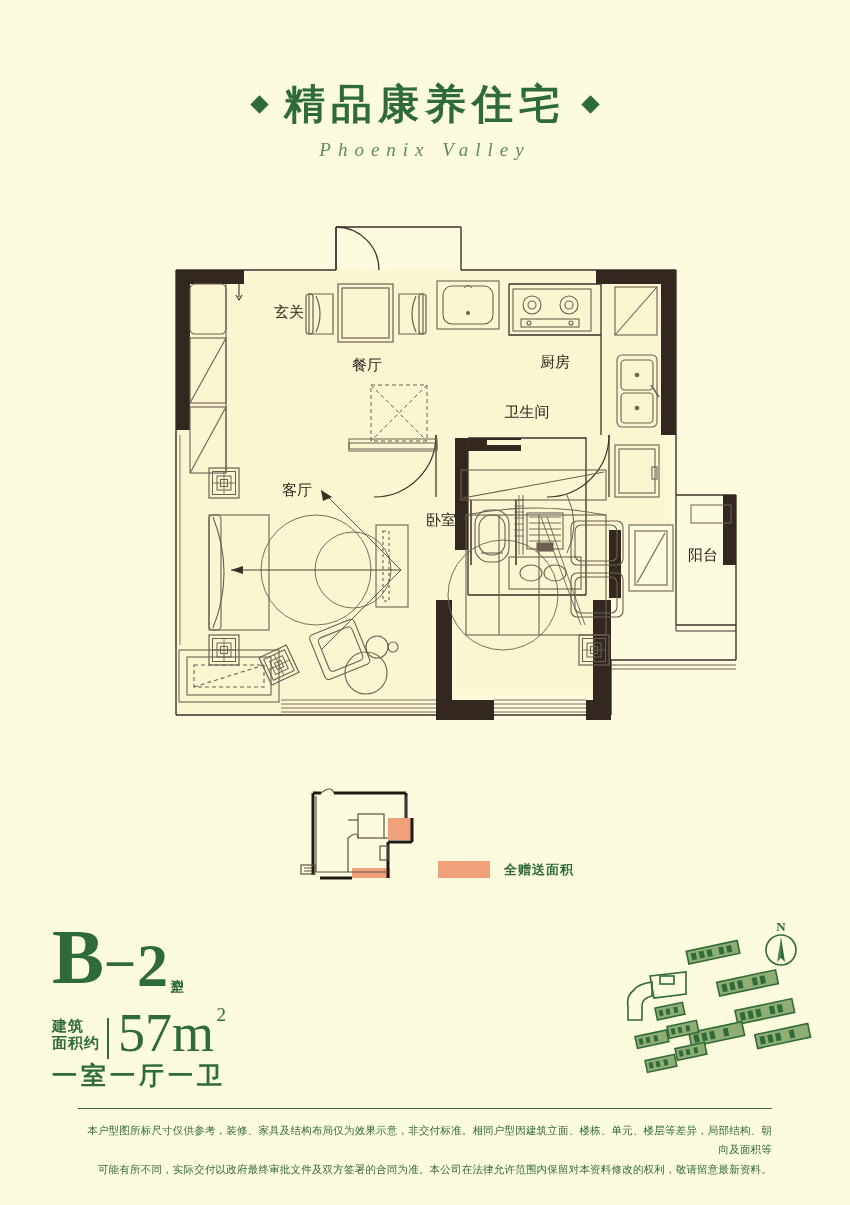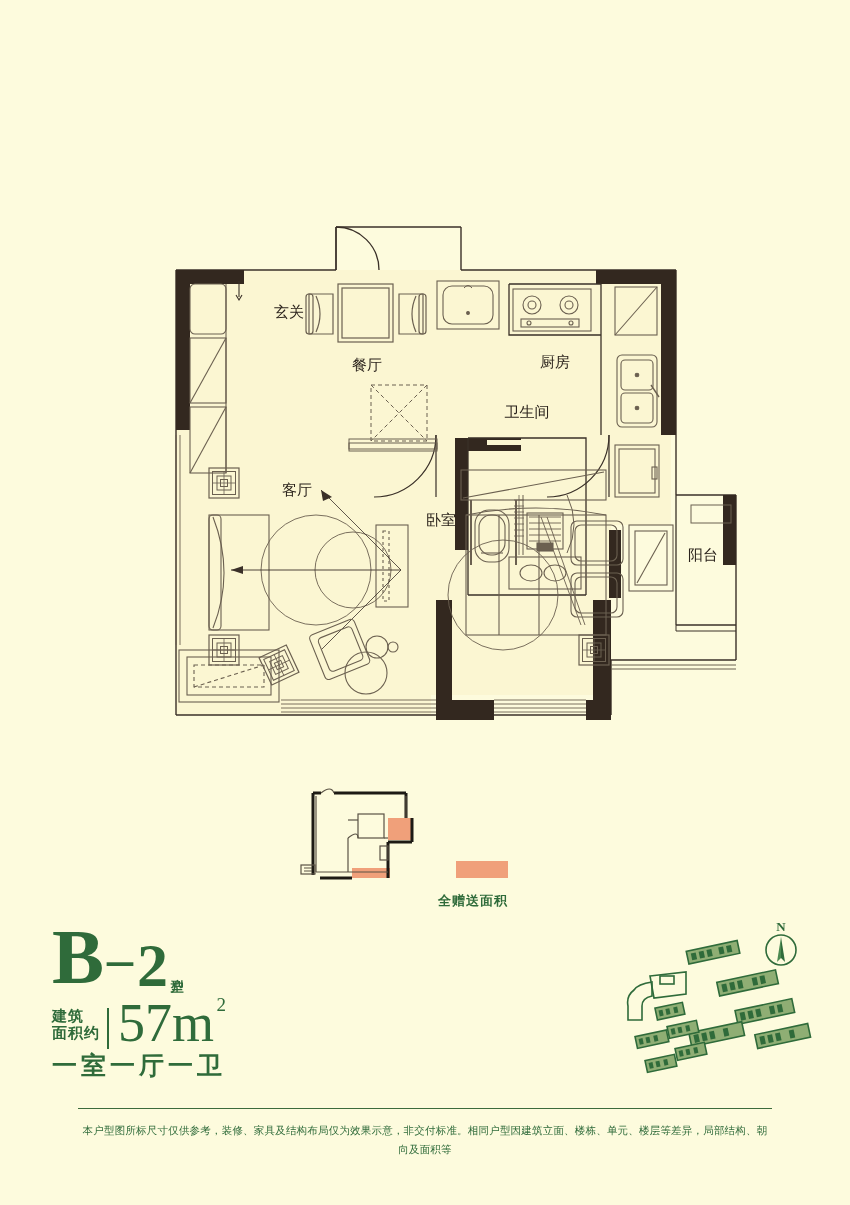--- a/index.html
+++ b/index.html
@@ -26,54 +26,62 @@
     font-style:italic;font-size:19px;color:#5d8a5d;letter-spacing:7px;
   }
 
   
   .plan-wrap{position:absolute;left:0;top:195px;width:850px;height:570px;margin-left:16px;}
   svg.plan{display:block;margin:0 auto;}
 
   
   .legend{position:absolute;left:0;top:775px;width:850px;height:125px;}
   .mini-wrap{position:absolute;left:296px;top:5px;}
-  .legend-key{position:absolute;left:438px;top:86px;display:flex;align-items:flex-end;gap:14px;flex-direction:column;}
+  .legend-key{position:absolute;left:438px;top:86px;display:flex;align-items:flex-start;gap:14px;}
   .swatch{width:52px;height:17px;background:#f0a07a;}
   .legend-label{font-size:13px;color:#2f6b3a;letter-spacing:1px;font-weight:bold;}
 
   
   .unit{position:absolute;left:52px;top:918px;color:#2f6b3a;
         font-family:"Liberation Serif","DejaVu Serif",serif;}
   .unit-row1{display:flex;align-items:flex-end;line-height:1;}
   .unit-code{font-size:78px;font-weight:bold;letter-spacing:-1px;}
   .unit-dash{font-size:52px;font-weight:bold;padding:0 4px 10px 4px;}
   .unit-num{font-size:62px;font-weight:bold;}
   .unit-sup{font-size:13px;font-weight:bold;writing-mode:vertical-rl;
             line-height:1.05;letter-spacing:1px;padding-bottom:26px;margin-left:2px;}
-  .unit-row2{display:flex;align-items:flex-end;margin-top:2px;}
+  .unit-row2{display:flex;align-items:flex-end;margin-top:12px;}
   .unit-area-lbl{font-size:15px;font-weight:bold;line-height:1.15;padding-bottom:7px;
                  border-right:2px solid #2f6b3a;padding-right:7px;letter-spacing:1px;}
   .unit-area-val{font-size:54px;font-weight:normal;line-height:0.95;padding-left:9px;position:relative;}
   .unit-area-val .sq{font-size:19px;position:absolute;top:-2px;right:-12px;}
   .unit-row3{font-size:25px;font-weight:bold;letter-spacing:4px;}
 
   
   .site{position:absolute;left:608px;top:918px;width:215px;height:160px;}
 
   
   .footer{position:absolute;left:78px;top:1108px;width:694px;}
   .footer hr{border:0;border-top:1.5px solid #3c6b3c;margin:0 0 12px 0;}
-  .footer p{margin:0;font-size:10.5px;line-height:1.85;color:#2f6b3a;text-align:center;
+  .footer p{margin:0;font-size:10.5px;line-height:1.85;color:#2f6b3a;text-align:right;
             letter-spacing:0.2px;}
 </style>
 </head>
 <body>
 
 <div class="page">
 
+  <div class="header">
+    <div class="title-row">
+      <span class="diamond"></span>
+      <span class="title">精品康养住宅</span>
+      <span class="diamond"></span>
+    </div>
+    <div class="subtitle">Phoenix Valley</div>
+  </div>
 
   <div class="plan-wrap">
     <svg class="plan" width="620" height="570" viewBox="0 0 620 570">
       <defs>
         <g id="plant">
           <rect x="0" y="0" width="30" height="30" fill="none" stroke="#6b6050" stroke-width="1.2"></rect>
           <rect x="3.5" y="3.5" width="23" height="23" fill="none" stroke="#6b6050" stroke-width="1"></rect>
           <rect x="8" y="8" width="14" height="14" fill="none" stroke="#6b6050" stroke-width="1"></rect>
           <rect x="11.5" y="11.5" width="7" height="7" fill="none" stroke="#6b6050" stroke-width="1"></rect>
           <line x1="15" y1="3.5" x2="15" y2="26.5" stroke="#6b6050" stroke-width="0.8"></line>
@@ -529,15 +537,16 @@
         <path d="M173,19 L177,44 L173,40 Z" fill="#2f6b3a"></path>
         <path d="M173,19 L169,44 L173,40 Z" fill="#4d8a52"></path>
         <text x="173" y="13" text-anchor="middle" font-size="13" font-weight="bold" font-family="'Liberation Serif','DejaVu Serif',serif" fill="#2f6b3a">N</text>
       </g>
     </svg>
   </div>
 
   <div class="footer">
     <hr>
     <p>本户型图所标尺寸仅供参考，装修、家具及结构布局仅为效果示意，非交付标准。相同户型因建筑立面、楼栋、单元、楼层等差异，局部结构、朝向及面积等</p>
+    <p>可能有所不同，实际交付以政府最终审批文件及双方签署的合同为准。本公司在法律允许范围内保留对本资料修改的权利，敬请留意最新资料。</p>
   </div>
 
 </div>
 
 </body></html>

